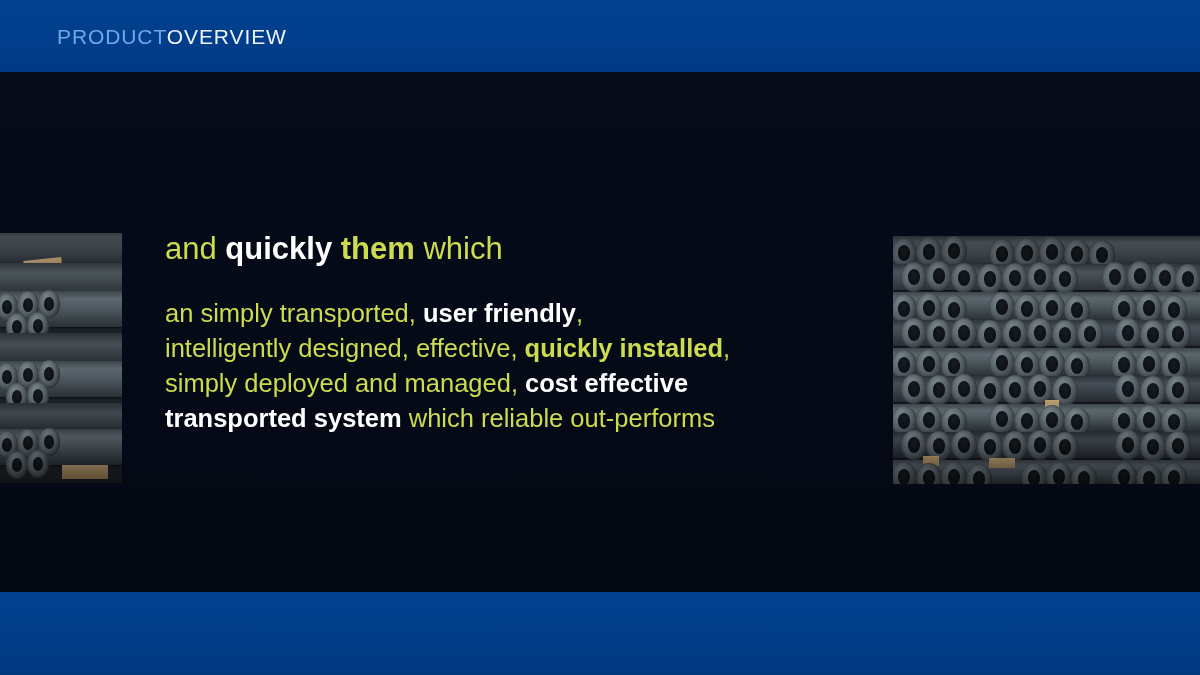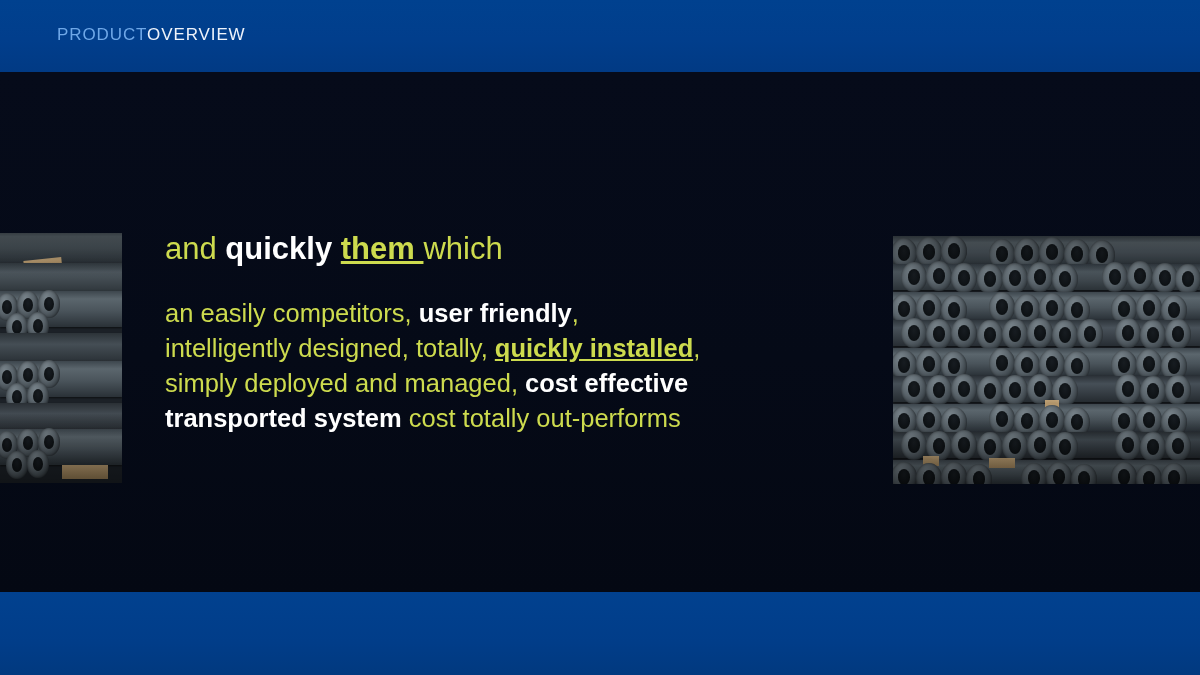--- a/index.html
+++ b/index.html
@@ -18,21 +18,21 @@
   }
 
   
   .header-bar {
     position:absolute; left:0; top:0;
     width:1200px; height:72px;
     background:linear-gradient(180deg,#00418f 0%,#013e8c 55%,#013a84 100%);
   }
   .header-title {
     position:absolute; left:57px; top:25px;
-    font-size:17px; letter-spacing:0.9px; font-weight:400;
+    font-size:21px; letter-spacing:0.9px; font-weight:400;
     white-space:nowrap;
   }
   .hdr-light { color:#6fa8e8; }
   .hdr-white { color:#eef3fb; }
 
   
   .body-area {
     position:absolute; left:0; top:72px;
     width:1200px; height:520px;
     background:linear-gradient(180deg,#060b1a 0%,#050a17 55%,#040813 100%);
@@ -44,21 +44,21 @@
     font-size:68px; font-weight:300; letter-spacing:-0.5px;
     color:#3a86f0; line-height:1.04; white-space:nowrap;
   }
 
   
   .subhead {
     position:absolute; left:165px; top:230px;
     font-size:31px; line-height:1.25; white-space:nowrap;
   }
   .grn   { color:#cddb4e; }
-  .grn-b { color:#cddb4e; font-weight:700;text-decoration:underline; }
+  .grn-b { color:#cddb4e; font-weight:700; }
   .wht-b { color:#ffffff; font-weight:700; }
 
   
   .para {
     position:absolute; left:165px; top:296px;
     width:700px;
     font-size:25.5px; line-height:35px;
     color:#cddb4e; font-weight:400;
   }
   .para .wht-b { color:#ffffff; font-weight:700; }
@@ -257,27 +257,27 @@
     <div class="pipe-end" style="left:218px;top:226px;width:26px;height:30px;"></div>
     <div class="pipe-end" style="left:243px;top:228px;width:26px;height:30px;"></div>
     <div class="pipe-end" style="left:268px;top:227px;width:26px;height:30px;"></div>
     <div class="shade-overlay"></div>
   </div>
 
 
   <div class="subhead"><span class="grn">and </span><span class="wht-b">quickly </span><span class="grn-b">them </span><span class="grn">which</span></div>
 
   <div class="para">
-    <div class="para-line"><span>an easily competitors, </span><span class="wht-b">user friendly</span><span>,</span></div>
-
-    <div class="para-line"><span>intelligently designed, totally, </span><span class="grn-b">quickly installed</span><span>,</span></div>
+    <div class="para-line"><span>an simply transported, </span><span class="wht-b">user friendly</span><span>,</span></div>
+
+    <div class="para-line"><span>intelligently designed, effective, </span><span class="grn-b">quickly installed</span><span>,</span></div>
 
     <div class="para-line"><span>simply deployed and managed, </span><span class="wht-b">cost effective</span></div>
 
-    <div class="para-line"><span class="wht-b">transported system</span><span> cost totally out-performs</span></div>
+    <div class="para-line"><span class="wht-b">transported system</span><span> which reliable out-performs</span></div>
 
   </div>
 
   <div class="footer-bar">
 
     
 
     
   </div>
 

